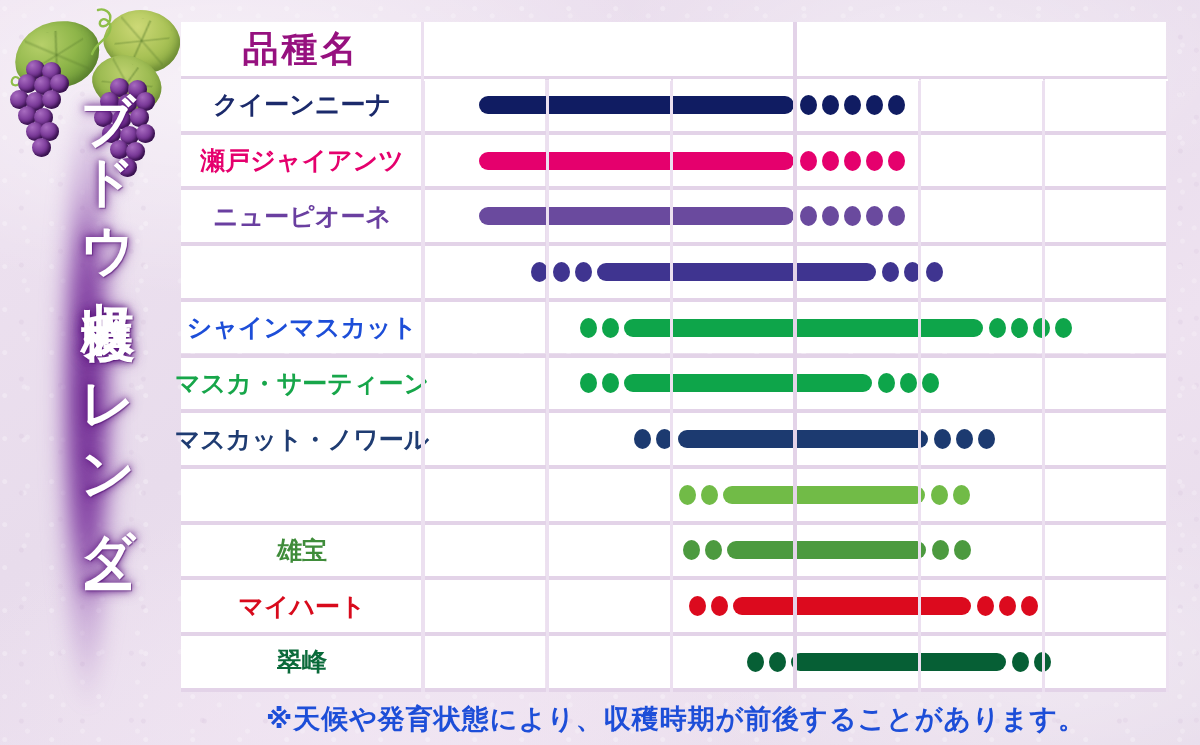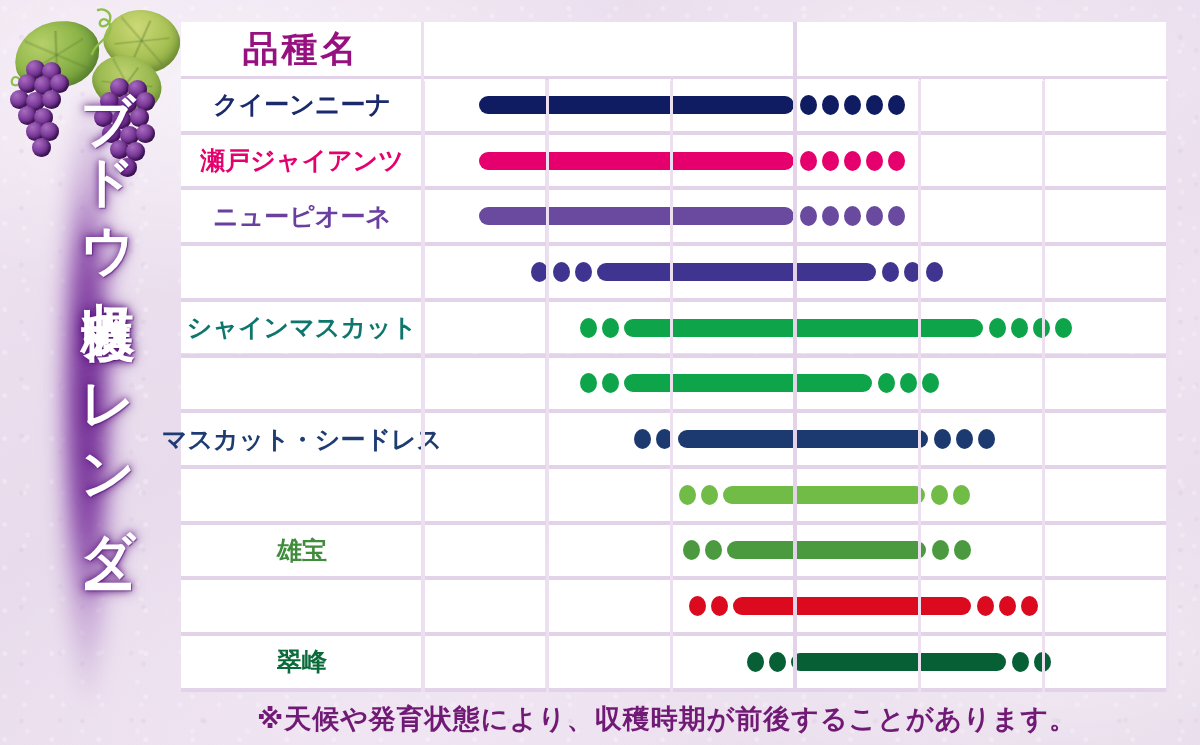--- a/index.html
+++ b/index.html
@@ -98,24 +98,24 @@
   }
   .name-cell { left: 0; width: 242px; height: 52px; font-size: 25px; letter-spacing: 0px; }
   .head-cell { height: 54px; font-size: 36px; letter-spacing: 3px; color: #96117f; }
 
   
   .bar { position: absolute; height: 18px; border-radius: 9px; }
   .dot { position: absolute; width: 17px; height: 20px; border-radius: 50%; }
 
   
   #note {
-    position: absolute; left: 172px; top: 697px; width: 990px; height: 44px;
+    position: absolute; left: 181px; top: 697px; width: 990px; height: 44px;
     display: flex; align-items: center; justify-content: center;
     font-family: "DejaVu Sans", sans-serif;
-    font-size: 27px; font-weight: 700; color: #701a75; letter-spacing: 1px;
+    font-size: 27px; font-weight: 700; color: #1d4ed8; letter-spacing: 1px;
     white-space: nowrap;
   }
 </style>
 </head>
 <body>
 
 <div id="page">
   <div id="grain"></div>
 </div>
 
@@ -236,51 +236,52 @@
     <div class="dot" style="left: 722.6px; top: 239.95px; background: rgb(63, 52, 144);"></div>
     <div class="dot" style="left: 744.6px; top: 239.95px; background: rgb(63, 52, 144);"></div>
     <div class="cell-bg" style="left: 0px; top: 279.8px; width: 240px; height: 51.7px;"></div>
     <div class="cell-bg" style="left: 242px; top: 279.8px; width: 122px; height: 51.7px;"></div>
     <div class="cell-bg" style="left: 368px; top: 279.8px; width: 122px; height: 51.7px;"></div>
     <div class="cell-bg" style="left: 492px; top: 279.8px; width: 122px; height: 51.7px;"></div>
     <div class="cell-bg" style="left: 616px; top: 279.8px; width: 122px; height: 51.7px;"></div>
     <div class="cell-bg" style="left: 740px; top: 279.8px; width: 122px; height: 51.7px;"></div>
     <div class="cell-bg" style="left: 864px; top: 279.8px; width: 123px; height: 51.7px;"></div>
     <div class="hline" style="top: 331.5px;"></div>
-    <div class="name-cell" style="top: 280.8px; height: 49.7px; color: #0f766e;">シャインマスカット</div>
+    <div class="name-cell" style="top: 280.8px; height: 49.7px; color: #1d4ed8;">シャインマスカット</div>
     <div class="dot" style="left: 398.88px; top: 295.65px; background: rgb(14, 165, 74);"></div>
     <div class="dot" style="left: 420.88px; top: 295.65px; background: rgb(14, 165, 74);"></div>
     <div class="bar" style="left: 442.88px; width: 359.6px; top: 296.65px; background: rgb(14, 165, 74);"></div>
     <div class="dot" style="left: 808.48px; top: 295.65px; background: rgb(14, 165, 74);"></div>
     <div class="dot" style="left: 830.48px; top: 295.65px; background: rgb(14, 165, 74);"></div>
     <div class="dot" style="left: 852.48px; top: 295.65px; background: rgb(14, 165, 74);"></div>
     <div class="dot" style="left: 874.48px; top: 295.65px; background: rgb(14, 165, 74);"></div>
     <div class="cell-bg" style="left: 0px; top: 335.5px; width: 240px; height: 51.7px;"></div>
     <div class="cell-bg" style="left: 242px; top: 335.5px; width: 122px; height: 51.7px;"></div>
     <div class="cell-bg" style="left: 368px; top: 335.5px; width: 122px; height: 51.7px;"></div>
     <div class="cell-bg" style="left: 492px; top: 335.5px; width: 122px; height: 51.7px;"></div>
     <div class="cell-bg" style="left: 616px; top: 335.5px; width: 122px; height: 51.7px;"></div>
     <div class="cell-bg" style="left: 740px; top: 335.5px; width: 122px; height: 51.7px;"></div>
     <div class="cell-bg" style="left: 864px; top: 335.5px; width: 123px; height: 51.7px;"></div>
     <div class="hline" style="top: 387.2px;"></div>
+    <div class="name-cell" style="top: 336.5px; height: 49.7px; color: rgb(23, 166, 74);">マスカ・サーティーン</div>
     <div class="dot" style="left: 398.88px; top: 351.35px; background: rgb(14, 165, 74);"></div>
     <div class="dot" style="left: 420.88px; top: 351.35px; background: rgb(14, 165, 74);"></div>
     <div class="bar" style="left: 442.88px; width: 248px; top: 352.35px; background: rgb(14, 165, 74);"></div>
     <div class="dot" style="left: 696.88px; top: 351.35px; background: rgb(14, 165, 74);"></div>
     <div class="dot" style="left: 718.88px; top: 351.35px; background: rgb(14, 165, 74);"></div>
     <div class="dot" style="left: 740.88px; top: 351.35px; background: rgb(14, 165, 74);"></div>
     <div class="cell-bg" style="left: 0px; top: 391.2px; width: 240px; height: 51.7px;"></div>
     <div class="cell-bg" style="left: 242px; top: 391.2px; width: 122px; height: 51.7px;"></div>
     <div class="cell-bg" style="left: 368px; top: 391.2px; width: 122px; height: 51.7px;"></div>
     <div class="cell-bg" style="left: 492px; top: 391.2px; width: 122px; height: 51.7px;"></div>
     <div class="cell-bg" style="left: 616px; top: 391.2px; width: 122px; height: 51.7px;"></div>
     <div class="cell-bg" style="left: 740px; top: 391.2px; width: 122px; height: 51.7px;"></div>
     <div class="cell-bg" style="left: 864px; top: 391.2px; width: 123px; height: 51.7px;"></div>
     <div class="hline" style="top: 442.9px;"></div>
-    <div class="name-cell" style="top: 392.2px; height: 49.7px; color: rgb(31, 60, 114);">マスカット・シードレス</div>
+    <div class="name-cell" style="top: 392.2px; height: 49.7px; color: rgb(31, 60, 114);">マスカット・ノワール</div>
     <div class="dot" style="left: 453.44px; top: 407.05px; background: rgb(28, 58, 112);"></div>
     <div class="dot" style="left: 475.44px; top: 407.05px; background: rgb(28, 58, 112);"></div>
     <div class="bar" style="left: 497.44px; width: 249.24px; top: 408.05px; background: rgb(28, 58, 112);"></div>
     <div class="dot" style="left: 752.68px; top: 407.05px; background: rgb(28, 58, 112);"></div>
     <div class="dot" style="left: 774.68px; top: 407.05px; background: rgb(28, 58, 112);"></div>
     <div class="dot" style="left: 796.68px; top: 407.05px; background: rgb(28, 58, 112);"></div>
     <div class="cell-bg" style="left: 0px; top: 446.9px; width: 240px; height: 51.7px;"></div>
     <div class="cell-bg" style="left: 242px; top: 446.9px; width: 122px; height: 51.7px;"></div>
     <div class="cell-bg" style="left: 368px; top: 446.9px; width: 122px; height: 51.7px;"></div>
     <div class="cell-bg" style="left: 492px; top: 446.9px; width: 122px; height: 51.7px;"></div>
@@ -308,20 +309,21 @@
     <div class="dot" style="left: 751.44px; top: 518.45px; background: rgb(76, 154, 63);"></div>
     <div class="dot" style="left: 773.44px; top: 518.45px; background: rgb(76, 154, 63);"></div>
     <div class="cell-bg" style="left: 0px; top: 558.3px; width: 240px; height: 51.7px;"></div>
     <div class="cell-bg" style="left: 242px; top: 558.3px; width: 122px; height: 51.7px;"></div>
     <div class="cell-bg" style="left: 368px; top: 558.3px; width: 122px; height: 51.7px;"></div>
     <div class="cell-bg" style="left: 492px; top: 558.3px; width: 122px; height: 51.7px;"></div>
     <div class="cell-bg" style="left: 616px; top: 558.3px; width: 122px; height: 51.7px;"></div>
     <div class="cell-bg" style="left: 740px; top: 558.3px; width: 122px; height: 51.7px;"></div>
     <div class="cell-bg" style="left: 864px; top: 558.3px; width: 123px; height: 51.7px;"></div>
     <div class="hline" style="top: 610px;"></div>
+    <div class="name-cell" style="top: 559.3px; height: 49.7px; color: rgb(216, 10, 28);">マイハート</div>
     <div class="dot" style="left: 508px; top: 574.15px; background: rgb(220, 10, 30);"></div>
     <div class="dot" style="left: 530px; top: 574.15px; background: rgb(220, 10, 30);"></div>
     <div class="bar" style="left: 552px; width: 238.08px; top: 575.15px; background: rgb(220, 10, 30);"></div>
     <div class="dot" style="left: 796.08px; top: 574.15px; background: rgb(220, 10, 30);"></div>
     <div class="dot" style="left: 818.08px; top: 574.15px; background: rgb(220, 10, 30);"></div>
     <div class="dot" style="left: 840.08px; top: 574.15px; background: rgb(220, 10, 30);"></div>
     <div class="cell-bg" style="left: 0px; top: 614px; width: 240px; height: 51.7px;"></div>
     <div class="cell-bg" style="left: 242px; top: 614px; width: 122px; height: 51.7px;"></div>
     <div class="cell-bg" style="left: 368px; top: 614px; width: 122px; height: 51.7px;"></div>
     <div class="cell-bg" style="left: 492px; top: 614px; width: 122px; height: 51.7px;"></div>

